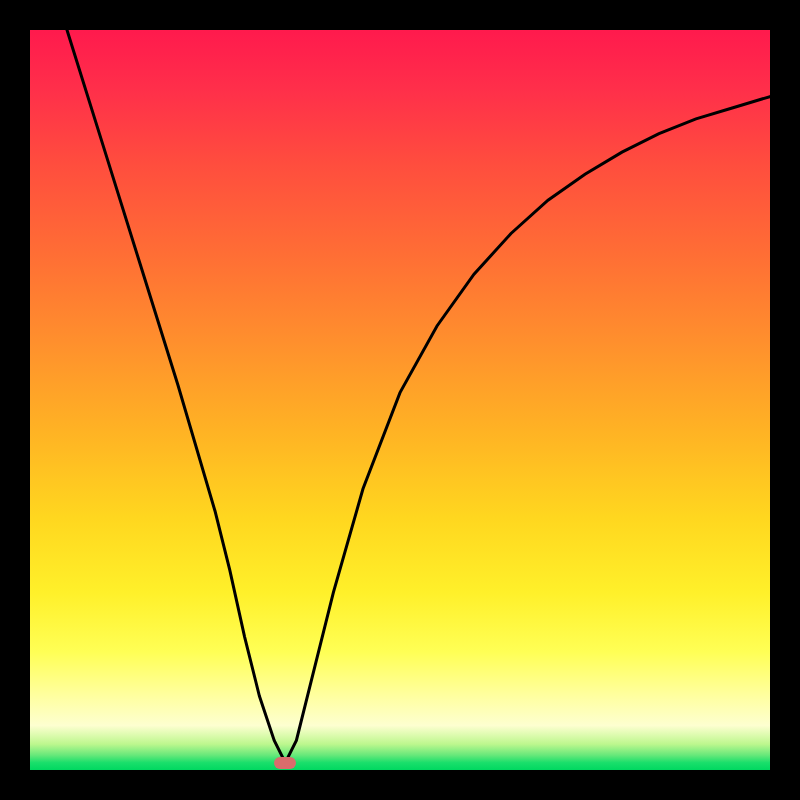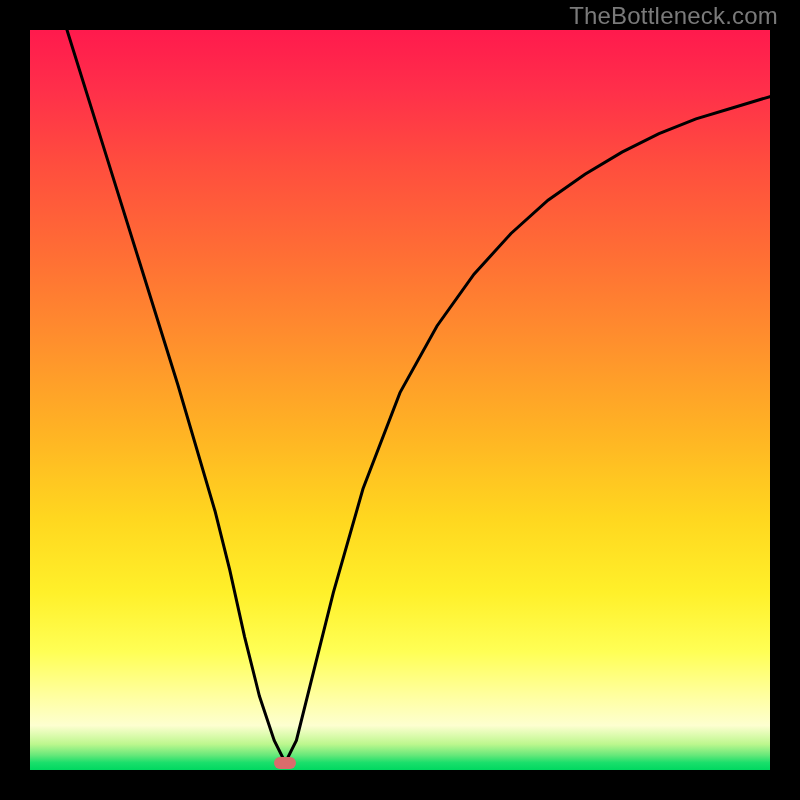--- a/index.html
+++ b/index.html
@@ -75,21 +75,20 @@
     border-radius: 6px / 6px;
     z-index: 25;
     transform: translate(-50%, -50%);
   }
 </style>
 </head>
 <body>
 
 <div class="frame">
 
-  <div class="watermark">TheBottleneck.com</div>
 
   <div class="plot-area">
     <div class="gradient"></div>
 
     <svg class="curve-svg" viewBox="0 0 740 740" preserveAspectRatio="none">
       <path fill="none" stroke="#000" stroke-width="3" stroke-linecap="round" d="M37.0 0.0 L74.0 118.4 L111.0 236.8 L148.0 355.2 L185.0 481.0 L199.8 540.2 L214.6 606.8 L229.4 666.0 L244.2 710.4 L255.3 732.6 L266.4 710.4 L281.2 651.2 L303.4 562.4 L333.0 458.8 L370.0 362.6 L407.0 296.0 L444.0 244.2 L481.0 203.5 L518.0 170.2 L555.0 144.3 L592.0 122.1 L629.0 103.6 L666.0 88.8 L703.0 77.7 L740.0 66.6"></path>
     </svg>
 
     <div class="marker" style="left: 255.3px; top: 732.6px;"></div>
   </div>

